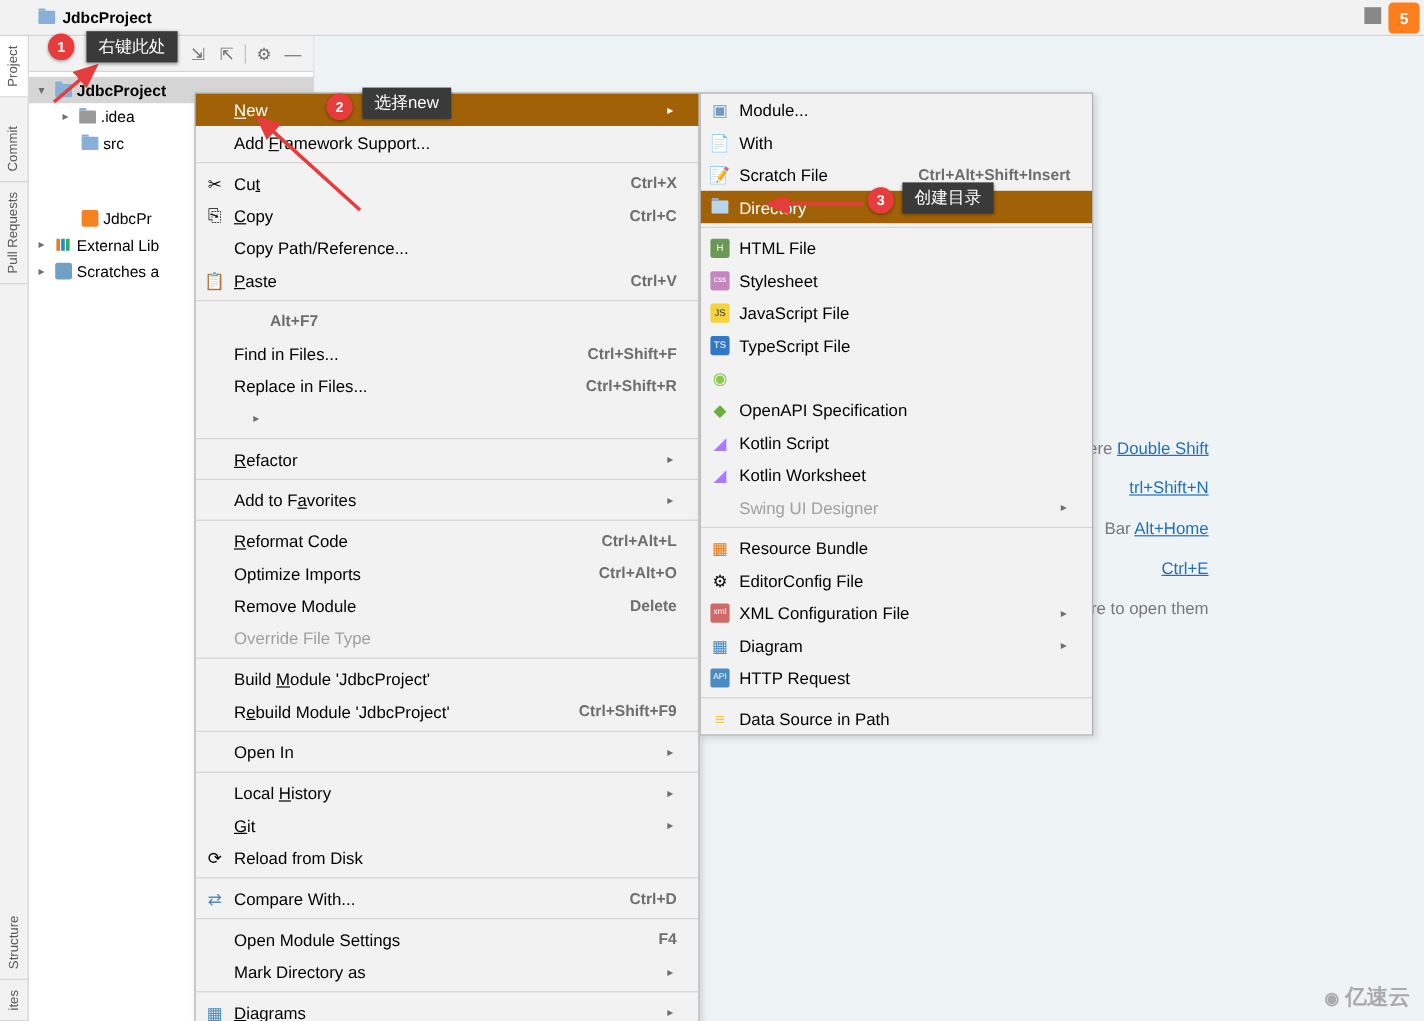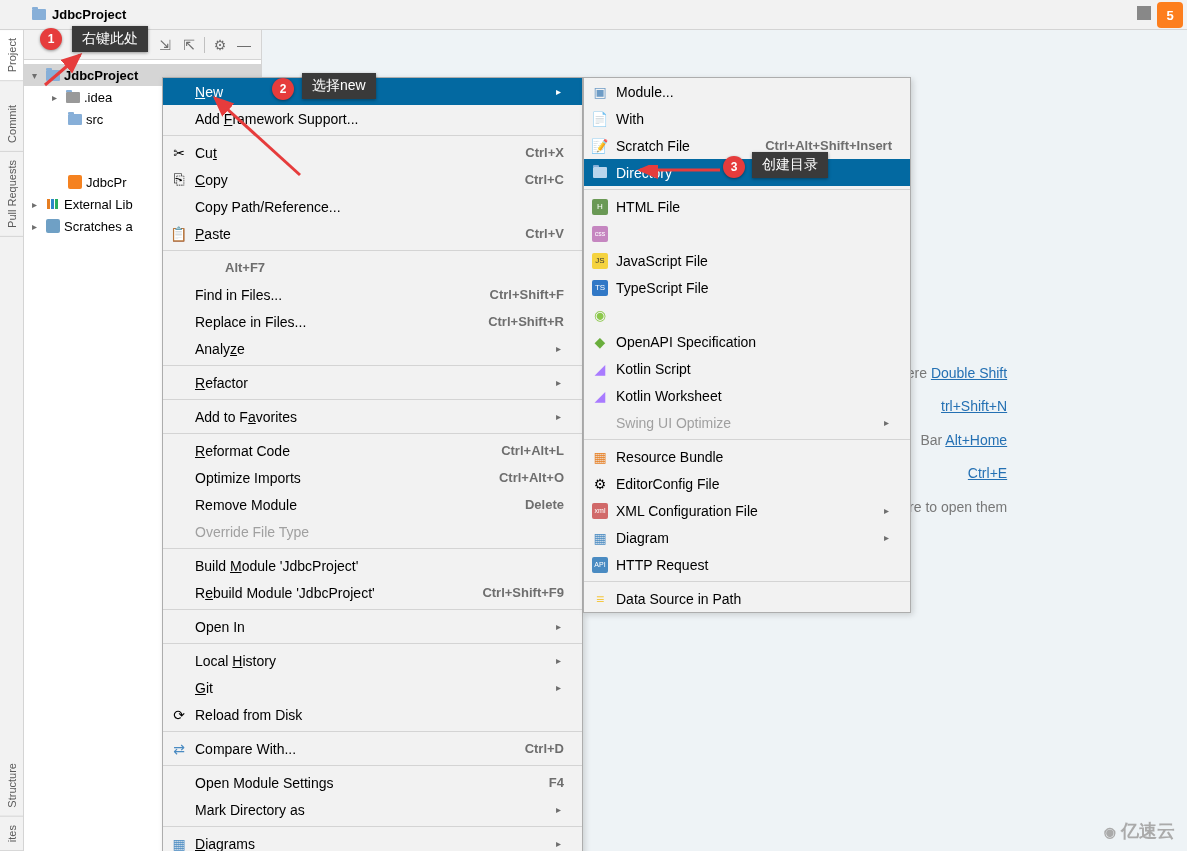--- a/index.html
+++ b/index.html
@@ -30,21 +30,21 @@
     .tree-label { color: #000; }
     .tree-label.bold { font-weight: bold; }
     
     .editor-area { flex: 1; background: #eef3f6; position: relative; display: flex; align-items: center; justify-content: center; }
     .welcome-hints { color: #787878; font-size: 14px; line-height: 2.4; }
     .hint-line { text-align: right; }
     .hint-key { color: #2470b3; text-decoration: underline; }
     
     .context-menu { position: absolute; background: #f2f2f2; border: 1px solid #adadad; box-shadow: 2px 2px 6px rgba(0,0,0,0.15); z-index: 100; }
     .menu-item { display: flex; align-items: center; height: 27px; padding: 0 18px 0 8px; gap: 8px; cursor: pointer; position: relative; font-size: 14px; color: #000; }
-    .menu-item.highlighted { background: #0369a1; color: #fff; justify-content: center; }
+    .menu-item.highlighted { background: #a16207; color: #fff; justify-content: center; }
     .menu-item.disabled { color: #a0a0a0; cursor: default; }
     .menu-icon { width: 16px; height: 16px; display: flex; align-items: center; justify-content: center; flex-shrink: 0; }
     .menu-label { flex: 1; white-space: nowrap; }
     .menu-label u { text-decoration: underline; }
     .menu-shortcut { color: #6e6e6e; font-size: 13px; margin-left: 30px; white-space: nowrap; font-weight: bold; }
     .menu-arrow { width: 8px; color: #6e6e6e; font-size: 10px; margin-left: 16px; }
     .menu-item.highlighted .menu-arrow { color: #fff; }
     .menu-separator { height: 1px; background: #d4d4d4; margin: 3px 0; }
     
     .ctx-main { top: 77px; left: 162px; width: 421px; }
@@ -194,21 +194,20 @@
     <span class="menu-label">Find in Files...</span>
     <span class="menu-shortcut">Ctrl+Shift+F</span>
   </div>
   <div class="menu-item">
     <span class="menu-icon"></span>
     <span class="menu-label">Replace in Files...</span>
     <span class="menu-shortcut">Ctrl+Shift+R</span>
   </div>
   <div class="menu-item">
     <span class="menu-icon"></span>
-    <span class="menu-label">Analy<u>z</u>e</span>
     <span class="menu-arrow">▸</span>
   </div>
   <div class="menu-separator"></div>
   <div class="menu-item">
     <span class="menu-icon"></span>
     <span class="menu-label"><u>R</u>efactor</span>
     <span class="menu-arrow">▸</span>
   </div>
   <div class="menu-separator"></div>
   <div class="menu-item">
@@ -313,20 +312,21 @@
       </span>
     <span class="menu-label">Directory</span>
   </div>
   <div class="menu-separator"></div>
   <div class="menu-item">
     <span class="menu-icon" style="background:#6a9955;color:#fff;font-size:8px;border-radius:2px;">H</span>
     <span class="menu-label">HTML File</span>
   </div>
   <div class="menu-item">
     <span class="menu-icon" style="background:#c586c0;color:#fff;font-size:7px;border-radius:2px;">css</span>
+    <span class="menu-label">Stylesheet</span>
   </div>
   <div class="menu-item">
     <span class="menu-icon" style="background:#f5d33f;color:#333;font-size:8px;border-radius:2px;">JS</span>
     <span class="menu-label">JavaScript File</span>
   </div>
   <div class="menu-item">
     <span class="menu-icon" style="background:#3178c6;color:#fff;font-size:8px;border-radius:2px;">TS</span>
     <span class="menu-label">TypeScript File</span>
   </div>
   <div class="menu-item">
@@ -339,21 +339,21 @@
   <div class="menu-item">
     <span class="menu-icon" style="color:#a97bff;">◢</span>
     <span class="menu-label">Kotlin Script</span>
   </div>
   <div class="menu-item">
     <span class="menu-icon" style="color:#a97bff;">◢</span>
     <span class="menu-label">Kotlin Worksheet</span>
   </div>
   <div class="menu-item disabled">
     <span class="menu-icon"></span>
-    <span class="menu-label">Swing UI Optimize</span>
+    <span class="menu-label">Swing UI Designer</span>
     <span class="menu-arrow">▸</span>
   </div>
   <div class="menu-separator"></div>
   <div class="menu-item">
     <span class="menu-icon" style="color:#e67e22;">▦</span>
     <span class="menu-label">Resource Bundle</span>
   </div>
   <div class="menu-item">
     <span class="menu-icon">⚙</span>
     <span class="menu-label">EditorConfig File</span>

